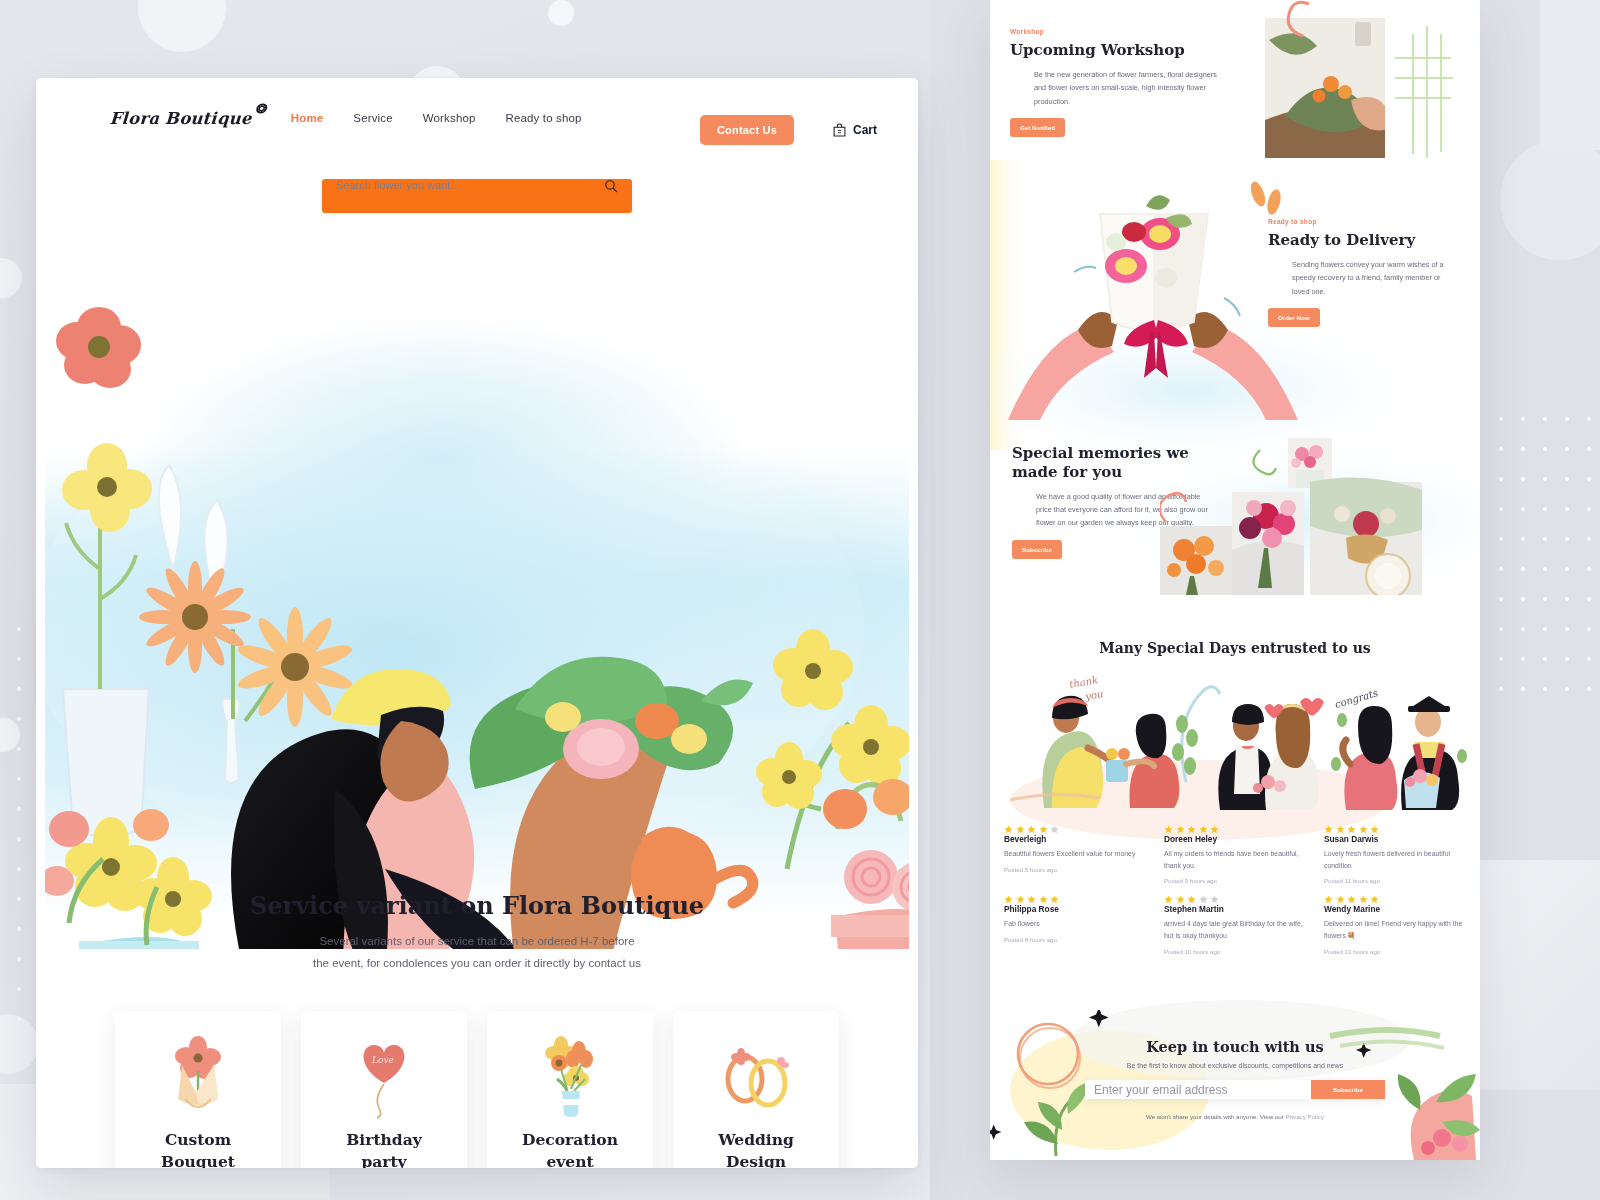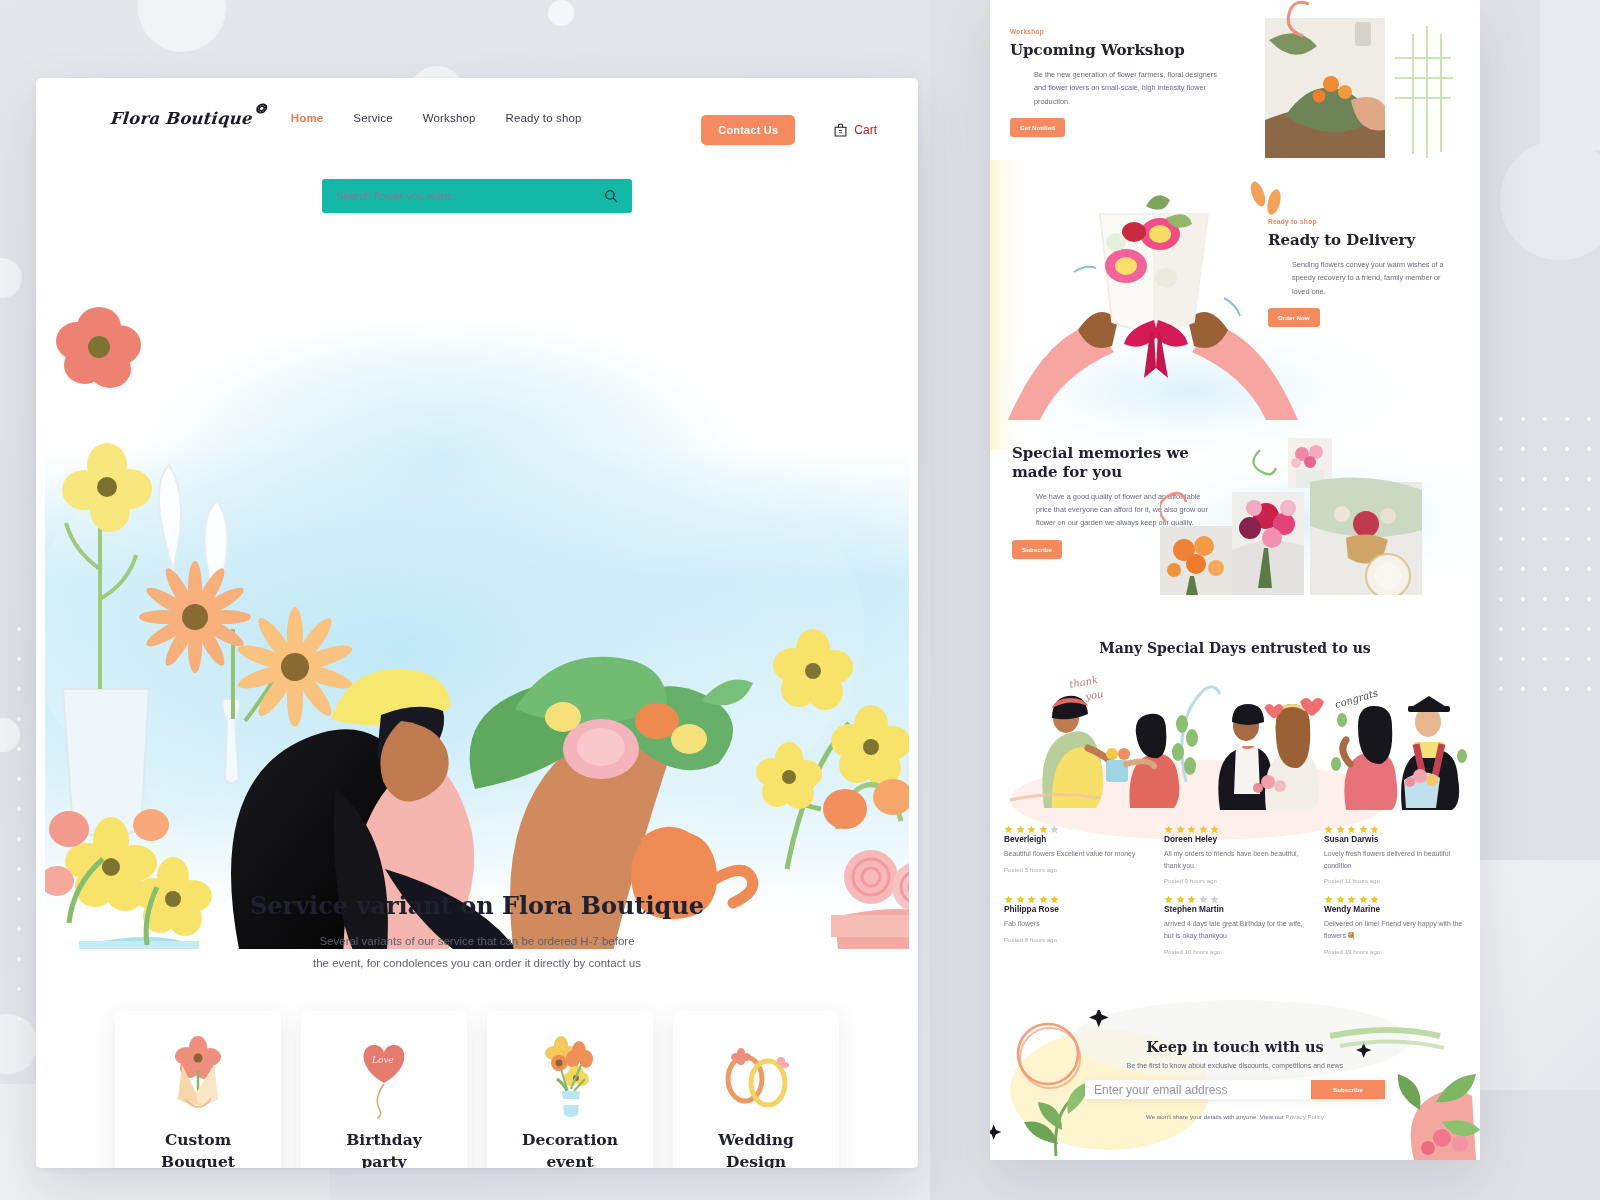--- a/index.html
+++ b/index.html
@@ -56,38 +56,38 @@
       font-size:16.5px; color:#1c1c26; letter-spacing:.2px; position:relative;
       transform:skewX(-6deg); }
   .logo .bfly { position:absolute; right:-12px; top:-8px; font-size:13px; transform:skewX(6deg) rotate(8deg); color:#15151d;}
   .nav-links { display:flex; gap:30px; margin-left:38px; }
   .nav-links a { font-size:11.5px; color:#3b3b48; text-decoration:none; font-weight:500; letter-spacing:.15px; }
   .nav-links a.active { color:#f2794a; font-weight:700; }
   .nav-right { margin-left:auto; display:flex; align-items:center; gap:22px;margin-top:24px; }
   .btn-contact { background:#f58a5e; color:#fff; border:none; border-radius:5px;
       font-size:11px; font-weight:700; padding:9px 17px; letter-spacing:.2px; cursor:pointer;
       font-family:"Liberation Sans", sans-serif; }
-  .cart { display:flex; align-items:center; gap:7px; font-size:12px; font-weight:400; color:#b91c1c;padding-left:17px; }
+  .cart { display:flex; align-items:center; gap:7px; font-size:12px; font-weight:700; color:#0f172a;padding-left:17px; }
   .cart svg { width:13px; height:14px; }
 
   
   .hero { position:relative; height:800px; overflow:hidden; }
   .hero-wash { position:absolute; left:0; top:90px; width:864px; height:640px;
       background:
         radial-gradient(ellipse 430px 200px at 46% 34%, rgba(183,228,243,.72), rgba(183,228,243,0) 70%),
         radial-gradient(ellipse 520px 300px at 30% 62%, rgba(170,224,242,.68), rgba(170,224,242,0) 72%),
         radial-gradient(ellipse 380px 220px at 72% 55%, rgba(190,230,245,.5), rgba(190,230,245,0) 72%);
   }
   .hero-wash2 { position:absolute; left:0; top:300px; width:864px; height:470px;
       background:linear-gradient(180deg, rgba(176,226,243,.0) 0%, rgba(176,226,243,.55) 28%, rgba(176,226,243,.42) 72%, rgba(255,255,255,0) 100%);}
   .hero-title { position:relative; z-index:20; text-align:center; padding-top:36px;
       font-family:"DejaVu Serif", serif; font-weight:700; font-size:33px; line-height:1.2;
       color:#20202e; letter-spacing:-.3px; }
   .searchbar { position:relative; z-index:20; margin:30px auto 0; width:310px; height:34px;
-      background:#14b8a6; border-radius:3px; display:flex; align-items:center; padding:0 14px;
+      background:#f97316; border-radius:3px; display:flex; align-items:flex-start; padding:0 14px;
       box-shadow:0 1px 4px rgba(0,0,0,.07); }
   .searchbar input { border:none; outline:none; flex:1; font-size:11px; color:#4a4a58;
       font-family:"Liberation Sans", sans-serif; background:transparent; }
   .searchbar input::placeholder { color:#7d7d8c; }
   .searchbar .mag { width:14px; height:14px; }
 
   
   .illus { position:absolute; left:0; top:120px; width:864px; height:690px; z-index:10; }
 
   

